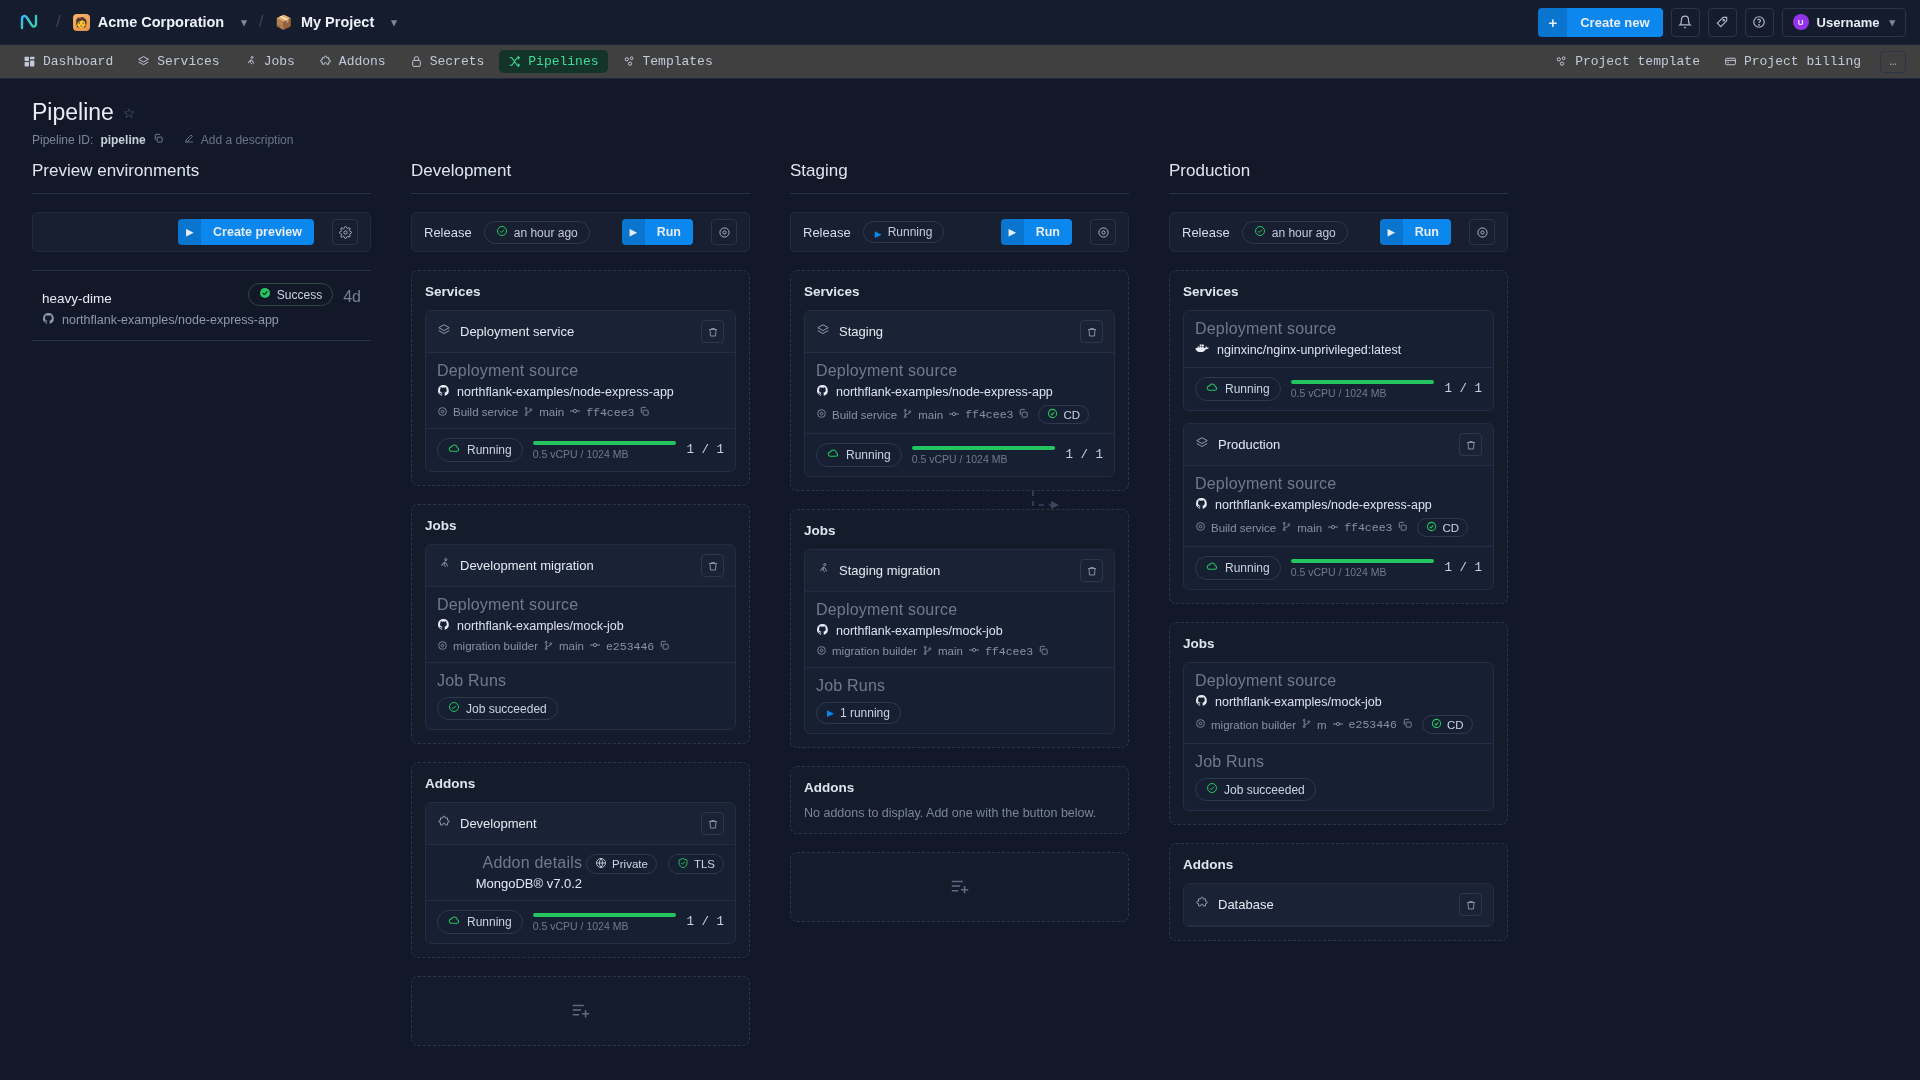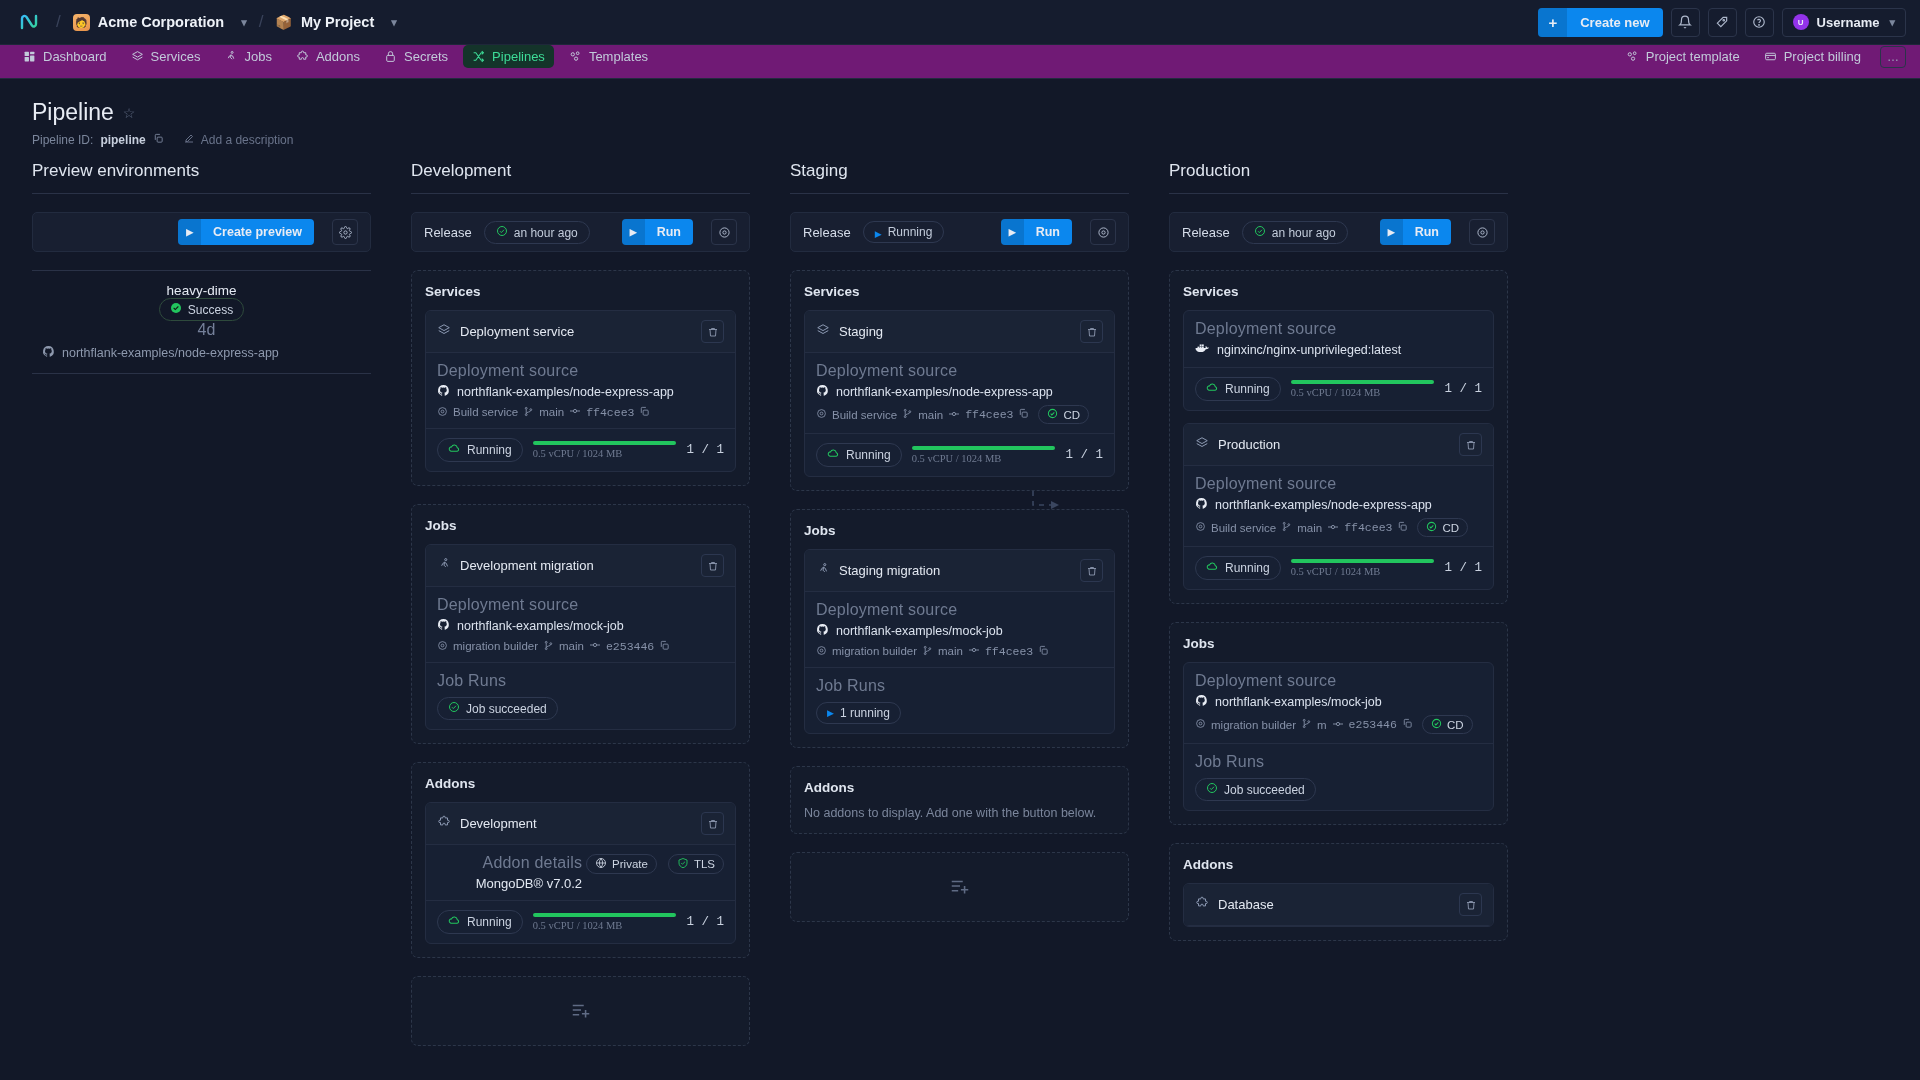--- a/index.html
+++ b/index.html
@@ -39,23 +39,24 @@
   }
   .user-chip {
     display:flex; align-items:center; gap:8px; height:29px; padding:0 10px;
     border:1px solid #2b344a; border-radius:4px; margin-left:8px; cursor:pointer;
     font-size:13px; font-weight:700;
   }
   .user-ava { width:16px;height:16px;border-radius:50%;background:#9333ea;display:flex;align-items:center;justify-content:center;font-size:8px;font-weight:700;}
 
   
   .navbar {
-    height: 34px; background: #701a75;
-    display: flex; align-items: flex-start; padding: 0 14px;
+    height: 34px; background: #404040;
+    display: flex; align-items: center; padding: 0 14px;
     border-bottom: 1px solid #222b3e;
+    font-family: Liberation Mono, monospace;
   }
   .nav-item {
     display:flex;align-items:center;gap:7px;
     padding: 4px 9px; border-radius: 5px; margin-right: 6px;
     font-size: 13px; color: #c2cada; cursor: pointer;
   }
   .nav-item.active { background: #14342a; color: #3ddc97; }
   .nav-right { display:flex; align-items:center; }
   .nav-right .nav-item { color:#c2cada; }
   .nav-dots { width:26px;height:22px;border:1px solid #2b344a;border-radius:4px;display:flex;align-items:center;justify-content:center;color:#9aa5ba;font-size:12px;cursor:pointer;margin-left:4px;}
@@ -109,21 +110,21 @@
   .card-head .nm { font-size:13px;color:#e4e9f2;margin-left:9px;flex:1;}
   .sq-btn { width:23px;height:23px;border:1px solid #2c3750;border-radius:4px;display:flex;align-items:center;justify-content:center;color:#8d99b0;cursor:pointer;margin-left:6px;}
   .card-body { padding:9px 11px; border-bottom:1px solid #242d42; }
   .lbl-mono { font-family:Liberation Sans, sans-serif;font-size:16px;color:#6f7a91;letter-spacing:.2px; }
   .src-row { display:flex;align-items:center;gap:7px;margin-top:4px;font-size:12.5px;color:#dbe2ee; }
   .meta-row { display:flex;align-items:center;gap:5px;margin-top:5px;font-size:11.5px;color:#8691a8;flex-wrap:nowrap; }
   .meta-row .mono { font-family:"Liberation Mono",monospace;font-size:11.5px; }
   .cd-pill { display:inline-flex;align-items:center;gap:5px;border:1px solid #2e3850;border-radius:20px;padding:2px 8px;font-size:11.5px;color:#cdd5e2;margin-left:4px;}
   .card-foot { padding:9px 11px; display:flex; align-items:center; gap:10px; }
   .status-pill { display:inline-flex;align-items:center;gap:6px;border:1px solid #2e3850;border-radius:20px;padding:3px 10px;font-size:12px;color:#cbd3e1;white-space:nowrap;}
-  .bar-wrap { flex:1;font-family:Liberation Serif, serif; }
+  .bar-wrap { flex:1; }
   .bar { height:4px;border-radius:3px;background:#22c55e; }
   .bar-cap { font-size:10.5px;color:#6f7a91;margin-top:3px; }
   .ratio { font-family:"Liberation Mono",monospace;font-size:12.5px;color:#c9d2e0;white-space:nowrap; }
   .runs { padding:9px 11px; }
   .addon-det { display:flex;align-items:flex-start;text-align:right; }
   .addon-det .left { flex:1; }
   .addon-val { font-size:13px;color:#e2e8f2;margin-top:4px; }
   .addon-tags { display:flex;gap:7px; }
 
   .add-box {
@@ -321,21 +322,21 @@
       <div class="gear-btn">
         <svg width="13" height="13" viewBox="0 0 24 24" fill="none" stroke="currentColor" stroke-width="1.8">
               <circle cx="12" cy="12" r="3"></circle>
               <path d="M19.4 15a1.6 1.6 0 0 0 .3 1.8l.1.1a2 2 0 1 1-2.8 2.8l-.1-.1a1.6 1.6 0 0 0-1.8-.3 1.6 1.6 0 0 0-1 1.5V21a2 2 0 1 1-4 0v-.1A1.6 1.6 0 0 0 9 19.4a1.6 1.6 0 0 0-1.8.3l-.1.1a2 2 0 1 1-2.8-2.8l.1-.1a1.6 1.6 0 0 0 .3-1.8 1.6 1.6 0 0 0-1.5-1H3a2 2 0 1 1 0-4h.1A1.6 1.6 0 0 0 4.6 9a1.6 1.6 0 0 0-.3-1.8l-.1-.1a2 2 0 1 1 2.8-2.8l.1.1a1.6 1.6 0 0 0 1.8.3H9a1.6 1.6 0 0 0 1-1.5V3a2 2 0 1 1 4 0v.1a1.6 1.6 0 0 0 1 1.5 1.6 1.6 0 0 0 1.8-.3l.1-.1a2 2 0 1 1 2.8 2.8l-.1.1a1.6 1.6 0 0 0-.3 1.8V9a1.6 1.6 0 0 0 1.5 1H21a2 2 0 1 1 0 4h-.1a1.6 1.6 0 0 0-1.5 1z"></path>
             </svg>
       </div>
     </div>
 
     <div style="margin-top:18px;border-top:1px solid #2a3247;">
       <div style="padding:12px 10px;border-bottom:1px solid #2a3247;">
-        <div style="display:flex;align-items:center;flex-direction:column;">
+        <div style="display:flex;align-items:flex-end;">
           <span style="font-size:13.5px;color:#e6ebf4;flex:1;">heavy-dime</span>
           <span class="status-pill" style="border-color:#2e4a3c;">
             <span>
               <svg width="12" height="12" viewBox="0 0 24 24" fill="#22c55e">
                     <circle cx="12" cy="12" r="10"></circle>
                     <path d="M8 12.5l2.6 2.6L16 9.5" stroke="#0f1a14" stroke-width="2.2" fill="none" stroke-linecap="round"></path>
                   </svg>
             </span>
             <span>Success</span>
           </span>

